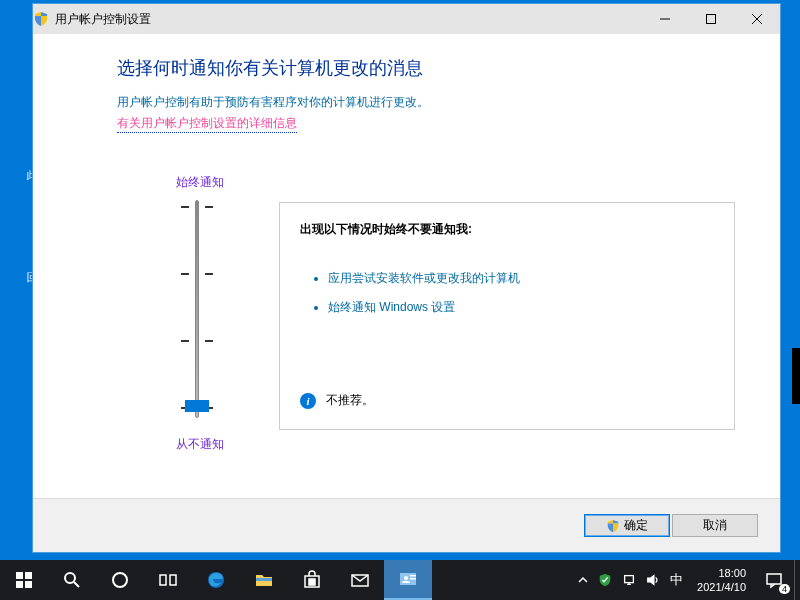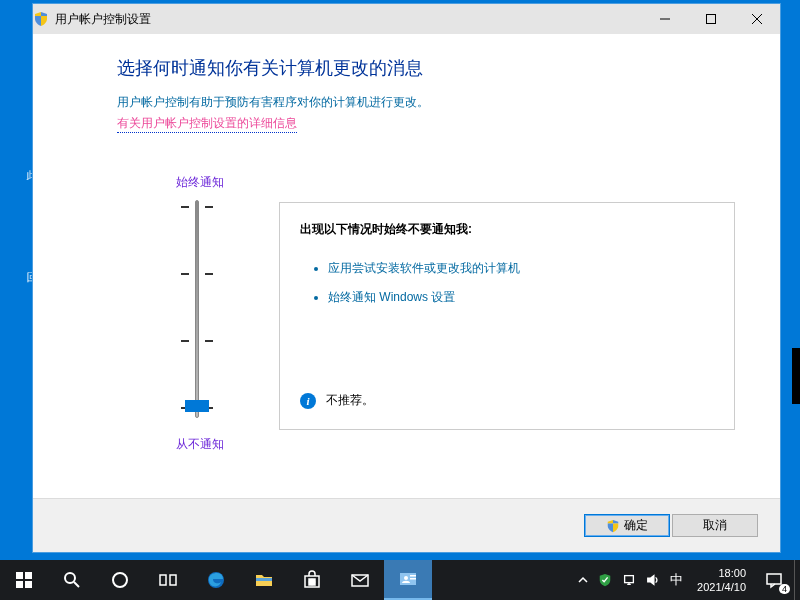--- a/index.html
+++ b/index.html
@@ -27,21 +27,21 @@
 .slider-label-top, .slider-label-bottom { font-size: 12px; color: #6d28d9; position: absolute; left: 10px; width: 100px; margin-left: 17px; }
 .slider-label-top { top: 0; }
 .slider-label-bottom { top: 262px; }
 .slider-track { position: absolute; left: 46px; top: 26px; width: 4px; height: 218px; background: linear-gradient(#888,#bbb); border: 1px solid #888; border-radius: 2px; }
 .tick { position: absolute; width: 8px; height: 2px; background: #333; }
 .tick.l { left: 32px; } .tick.r { left: 56px; }
 .tk1 { top: 32px; } .tk2 { top: 99px; } .tk3 { top: 166px; } .tk4 { top: 233px; }
 .slider-thumb { position: absolute; left: 36px; top: 226px; width: 24px; height: 12px; background: #0078d7; cursor: pointer; }
 
 .info-box { position: absolute; left: 246px; top: 168px; width: 456px; height: 228px; border: 1px solid #ccc; padding: 18px 20px; }
-.info-box .hd { font-size: 12px; font-weight: bold; color: #000; margin-bottom: 21px; }
+.info-box .hd { font-size: 12px; font-weight: bold; color: #000; margin-bottom: 31px; }
 .info-box ul { list-style: disc; padding-left: 28px; font-size: 12px; color: #0369a1; }
 .info-box li { margin-bottom: 10px; line-height: 1.6; }
 .info-row { position: absolute; left: 20px; bottom: 20px; display: flex; align-items: center; gap: 10px; font-size: 12px; color: #000; }
 .info-icon { width: 16px; height: 16px; border-radius: 50%; background: #0078d7; color: #fff; display: flex; align-items: center; justify-content: center; font-size: 11px; font-weight: bold; font-style: italic; font-family: Georgia, serif; }
 
 .footer { height: 54px; background: #f0f0f0; border-top: 1px solid #dcdcdc; display: flex; align-items: center; justify-content: flex-end; padding-right: 22px; gap: 2px; }
 .btn { width: 86px; height: 23px; font-size: 12px; border: 1px solid #adadad; background: #e1e1e1; display: flex; align-items: center; justify-content: center; gap: 4px; cursor: pointer; }
 .btn.primary { border: 1px solid #0078d7; box-shadow: inset 0 0 0 1px #66aef0; }
 .btn .shield { width: 14px; height: 14px; }
 

